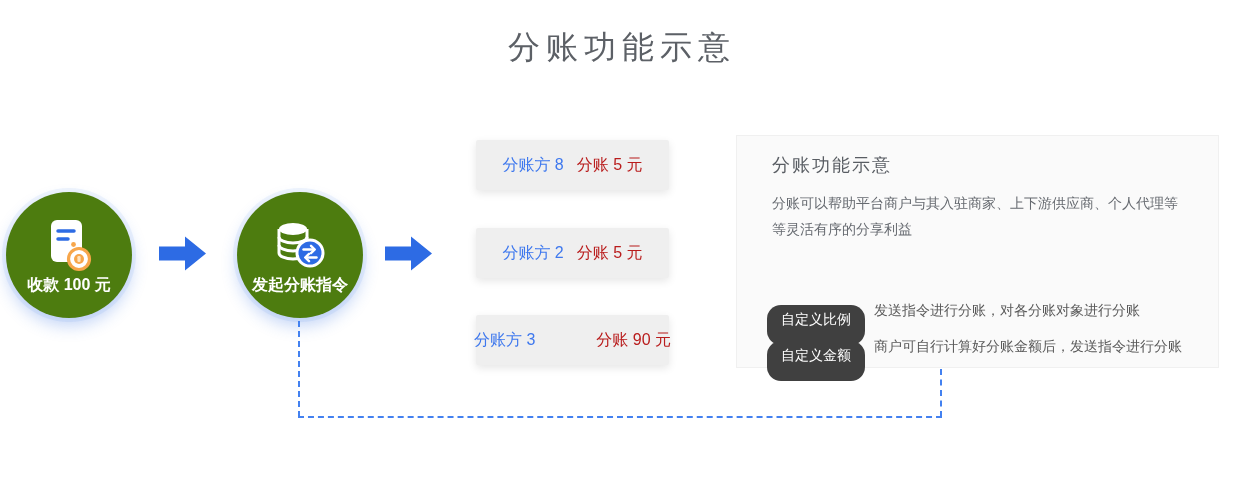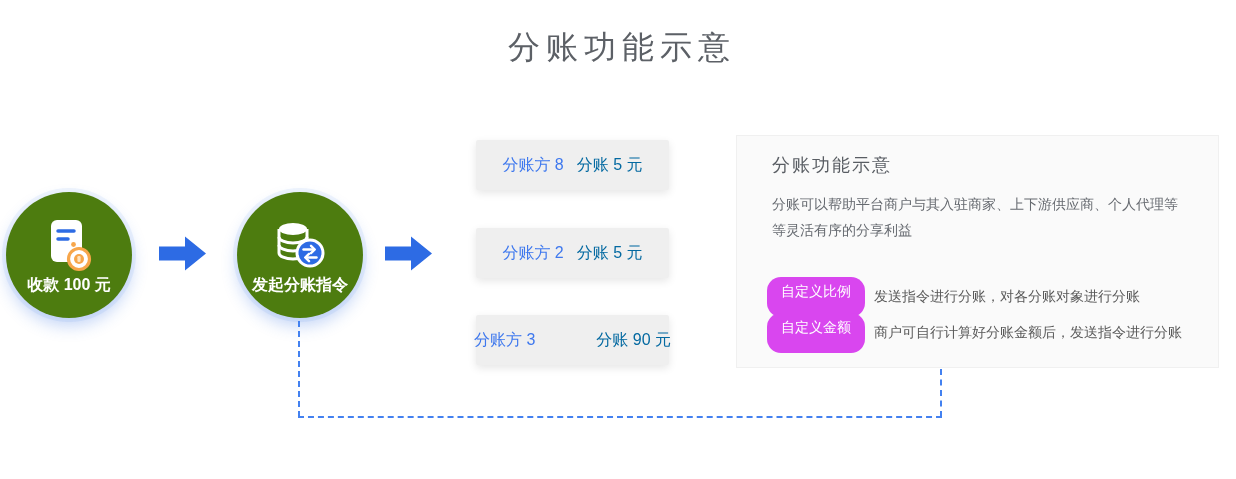--- a/index.html
+++ b/index.html
@@ -40,41 +40,41 @@
   
   .recipient-card {
     position: absolute; left: 472px; width: 193px; height: 50px;
     background: #efefef; border-radius: 2px;
     box-shadow: 0 3px 8px rgba(0,0,0,0.10);
     display: flex; align-items: center; justify-content: center;
     font-size: 16px; white-space: nowrap;
   }
   .card-1 { top: 140px; } .card-2 { top: 228px; } .card-3 { top: 315px; gap: 48px; }
   .recipient-name  { color: #3e78ee; font-weight: 500; }
-  .recipient-amount{ color: #0369a1; font-weight: 500; margin-left: 13px; }
+  .recipient-amount{ color: #b91c1c; font-weight: 500; margin-left: 13px; }
 
   
   .info-panel {
     position: absolute; left: 732px; top: 135px; width: 483px; height: 233px;
     background: #fafafa; border: 1px solid #f0f0f0;
   }
   .panel-title {
     position: absolute; left: 35px; top: 17px;
     font-size: 18px; font-weight: 400; color: #595d63; letter-spacing: 2px;
   }
   .panel-desc {
     position: absolute; left: 35px; top: 55px; width: 412px;
-    font-size: 14px; color: #666a70; line-height: 26px;
+    font-size: 14px; color: #666a70; line-height: 26px; font-family: Liberation Serif, serif;
   }
   .feature-row { position: absolute; left: 30px; display: flex; align-items: center; }
   .feature-row-1 { top: 141px; } .feature-row-2 { top: 177px; }
   .feature-tag {
     display: inline-block; min-width: 92px; height: 40px; line-height: 28px;
-    padding: 0 14px; border-radius: 14px; background: #d946ef;
-    color: #ffffff; font-size: 14px; text-align: center; white-space: nowrap;
+    padding: 0 14px; border-radius: 14px; background: #404040;
+    color: #ffffff; font-size: 14px; text-align: center; white-space: nowrap; margin-top: 28px;
   }
   .feature-text { margin-left: 9px; font-size: 14px; color: #595959; white-space: nowrap; }
 
   
   .connector { position: absolute; }
   .conn-v1 { left: 294px; top: 321px; height: 96px; border-left: 2px dashed #4381f0; }
   .conn-h  { left: 294px; top: 416px; width: 644px; border-top: 2px dashed #4381f0; }
   .conn-v2 { left: 936px; top: 369px; height: 48px; border-left: 2px dashed #4381f0; }
 </style>
 </head>

